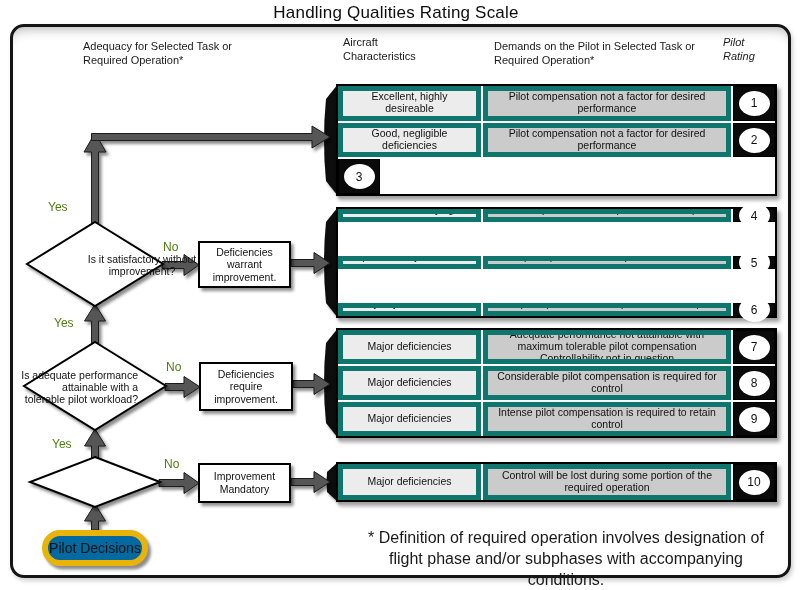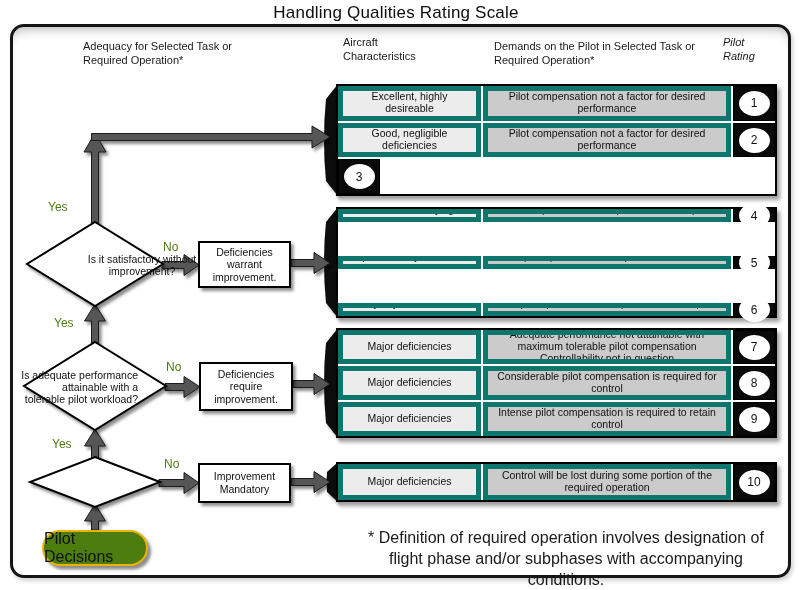--- a/index.html
+++ b/index.html
@@ -30,23 +30,23 @@
 
   .actbox { position: absolute; background: #fff; border: 2px solid #000;
             box-shadow: 2.5px 3px 3px rgba(0,0,0,.45);
             display: flex; align-items: center; justify-content: center;
             text-align: center; font-size: 10.5px; line-height: 1.2; padding: 2px; }
   .box1 { left: 198px; top: 241px; width: 93px; height: 47px; }
   .box2 { left: 199px; top: 362px; width: 94px; height: 49px; }
   .box3 { left: 198px; top: 463px; width: 93px; height: 40px; }
 
   .stadium { position: absolute; left: 42px; top: 530px; width: 106px; height: 36px;
-             border: 2px solid #eab308; border-radius: 18px; background: #4d7c0f;
+             border: 6px solid #eab308; border-radius: 18px; background: #0369a1;
              box-shadow: 3px 3.5px 3px rgba(0,0,0,.45);
-             display: flex; align-items: center; justify-content: center; font-size: 16px; }
+             display: flex; align-items: center; justify-content: center; font-size: 14px; }
 
   .lbl { position: absolute; font-size: 12px; color: #4d7c0f; }
   .yes1 { left: 48px;  top: 200px; }
   .yes2 { left: 54px;  top: 316px; }
   .yes3 { left: 52px;  top: 437px; }
   .no1  { left: 163px; top: 240px; }
   .no2  { left: 166px; top: 360px; }
   .no3  { left: 164px; top: 457px; }
 
   .group { position: absolute; left: 336px; width: 441px; background: #fff;

